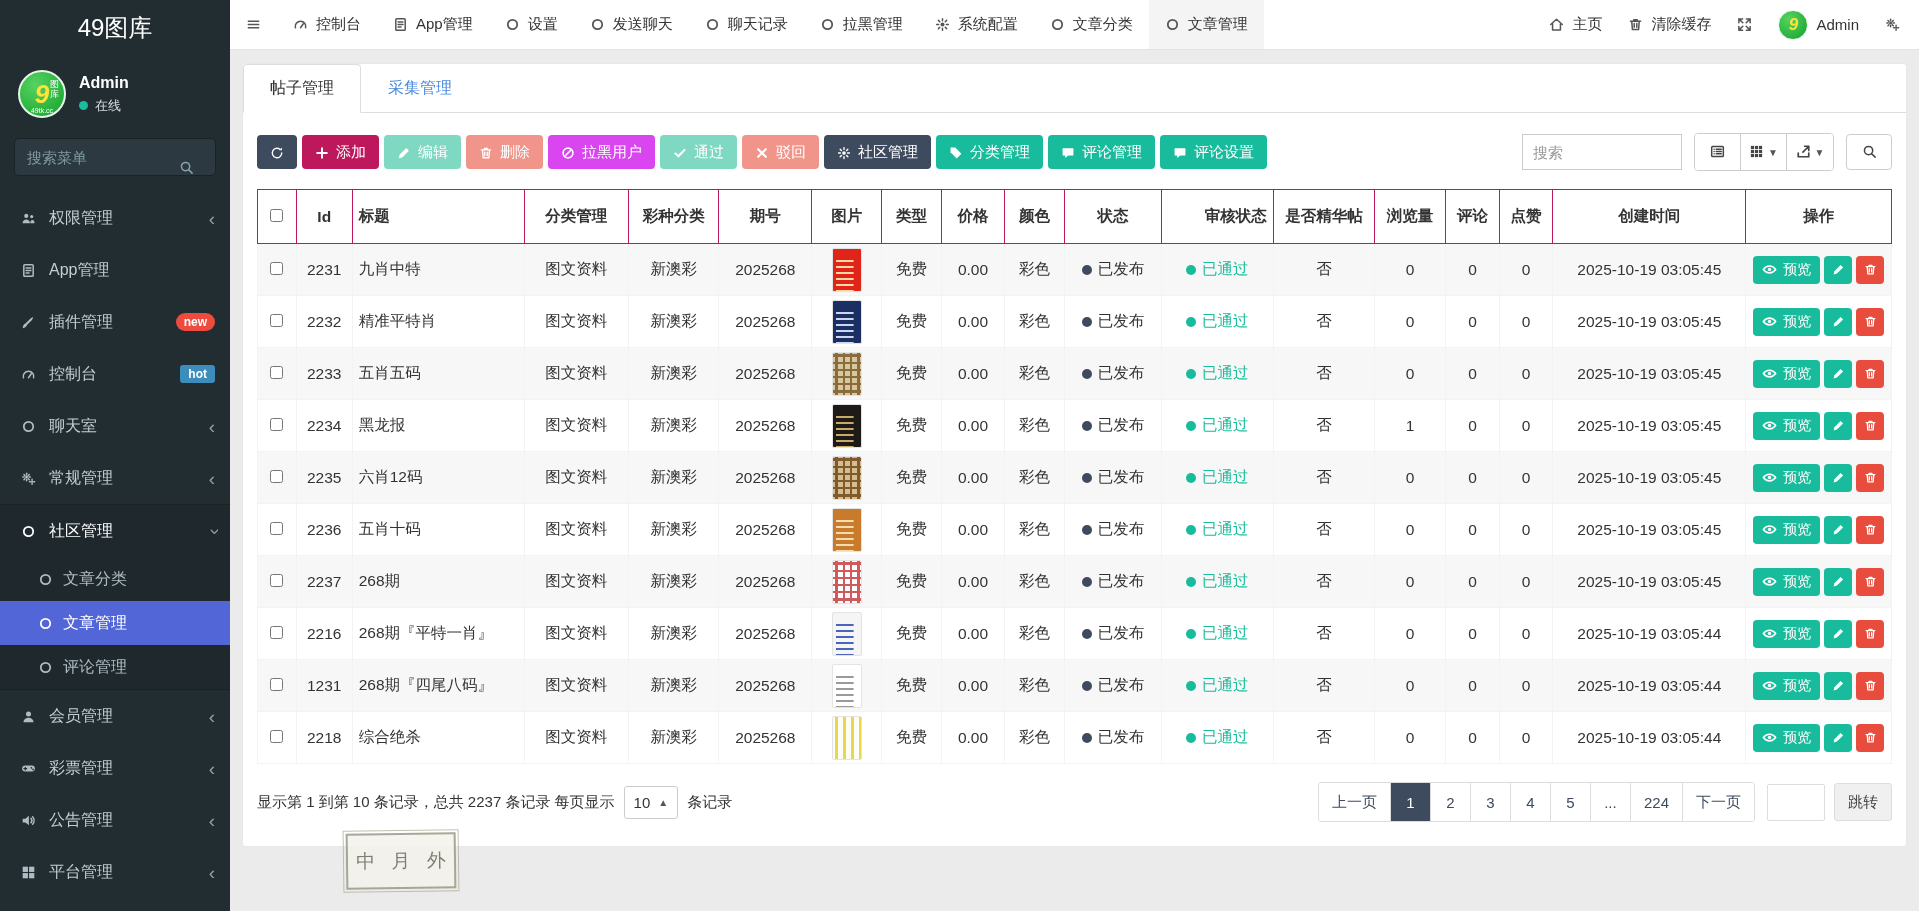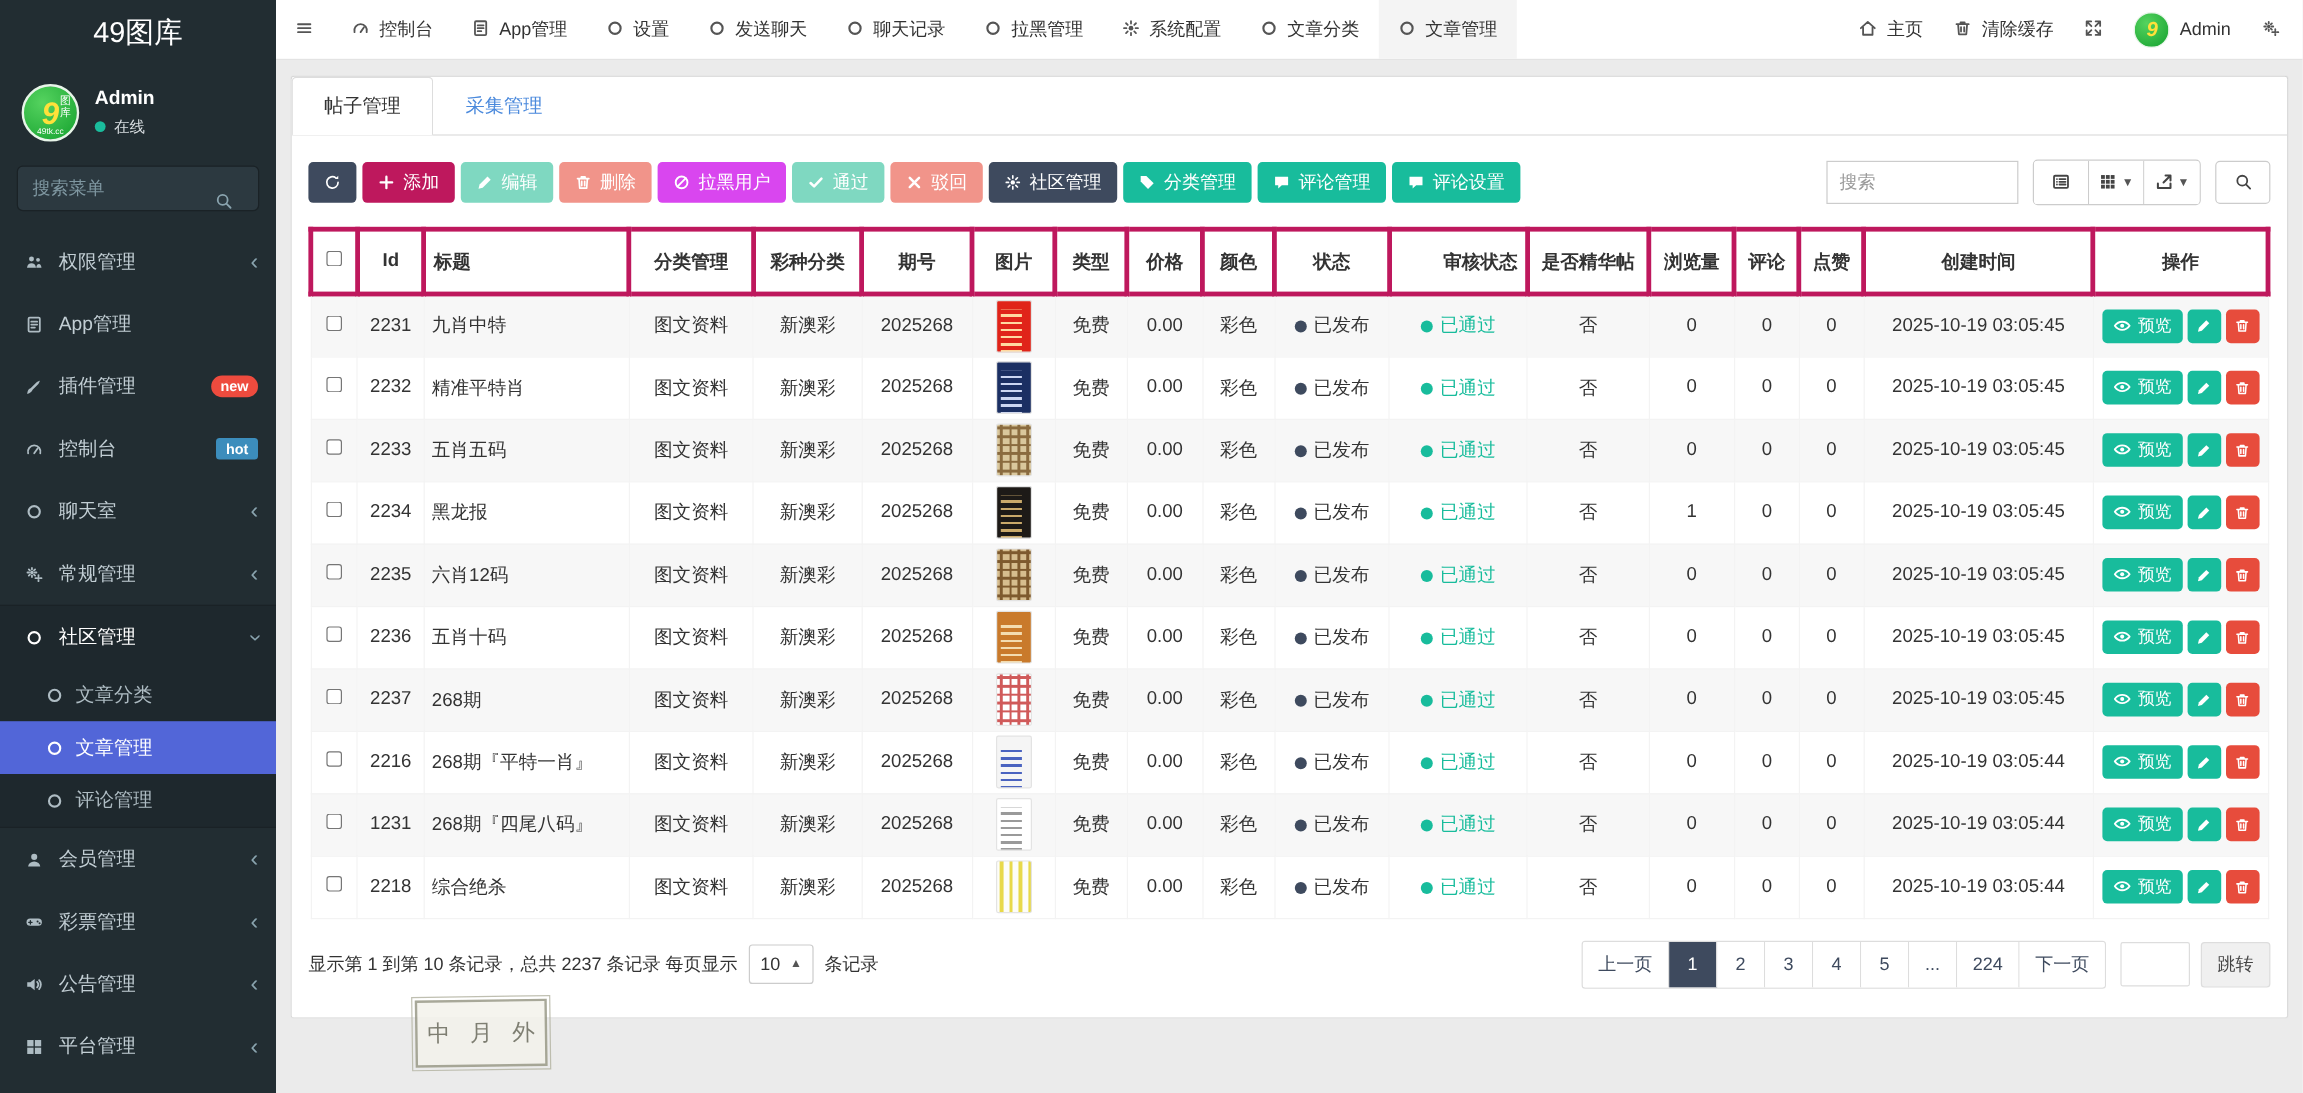--- a/index.html
+++ b/index.html
@@ -56,21 +56,21 @@
   .search-area{margin-left:auto;display:flex;align-items:center}
   .search-input{width:160px;height:36px;border:1px solid #ccc;padding:0 10px;font-size:15px;color:#555;outline:none;font-family:inherit}
   .search-input::placeholder{color:#999}
   .vbtn-group{display:flex;margin-left:12px;border:1px solid #ccc;border-radius:4px;overflow:hidden;background:#fff}
   .icon-btn{min-width:46px;height:36px;display:flex;align-items:center;justify-content:center;gap:4px;background:#fff;border:none;border-right:1px solid #ccc;color:#444;cursor:pointer;font-size:12px}
   .vbtn-group .icon-btn:last-child{border-right:none}
   .lone-btn{margin-left:12px;border:1px solid #ccc;border-radius:4px;background:#fff;width:46px;height:36px;display:flex;align-items:center;justify-content:center;color:#444;cursor:pointer}
   .caret{font-size:10px;color:#555}
   
   table{width:calc(100% - 28px);margin:2px 14px 0;border-collapse:collapse;font-size:15.5px}
-  th{height:54px;font-weight:bold;color:#333;border:4px solid #be185d;background:#fff;padding:0 6px;white-space:nowrap}
+  th{height:54px;font-weight:bold;color:#333;border:1px solid #be185d;background:#fff;padding:0 6px;white-space:nowrap}
   td{height:52px;text-align:center;border:1px solid #f3f3f3;padding:0 6px;color:#333;white-space:nowrap}
   tr.odd td{background:#f7f7f7}
   th.al,td.al{text-align:left}
   .dot{width:10px;height:10px;border-radius:50%;display:inline-block;margin-right:6px;vertical-align:-1px}
   .thumb{width:30px;height:44px;margin:0 auto;border:1px solid #e3e3e3;border-radius:2px;cursor:pointer}
   .pat-hlines{background-image:repeating-linear-gradient(0deg,var(--fg) 0 2px,transparent 2px 6px);background-position:0 4px;background-size:80% 100%;background-repeat:no-repeat;background-origin:content-box;padding:3px}
   .pat-grid{background-image:repeating-linear-gradient(0deg,var(--fg) 0 2px,transparent 2px 7px),repeating-linear-gradient(90deg,var(--fg) 0 2px,transparent 2px 7px);padding:3px;background-origin:content-box}
   .pat-vlines{background-image:repeating-linear-gradient(90deg,var(--fg) 0 3px,transparent 3px 8px);padding:2px;background-origin:content-box}
   .ops{display:flex;gap:4px;justify-content:center;align-items:center}
   .op-preview{height:28px;display:inline-flex;align-items:center;gap:6px;padding:0 9px;border:none;border-radius:4px;color:#fff;font-size:14px;cursor:pointer;font-family:inherit}

